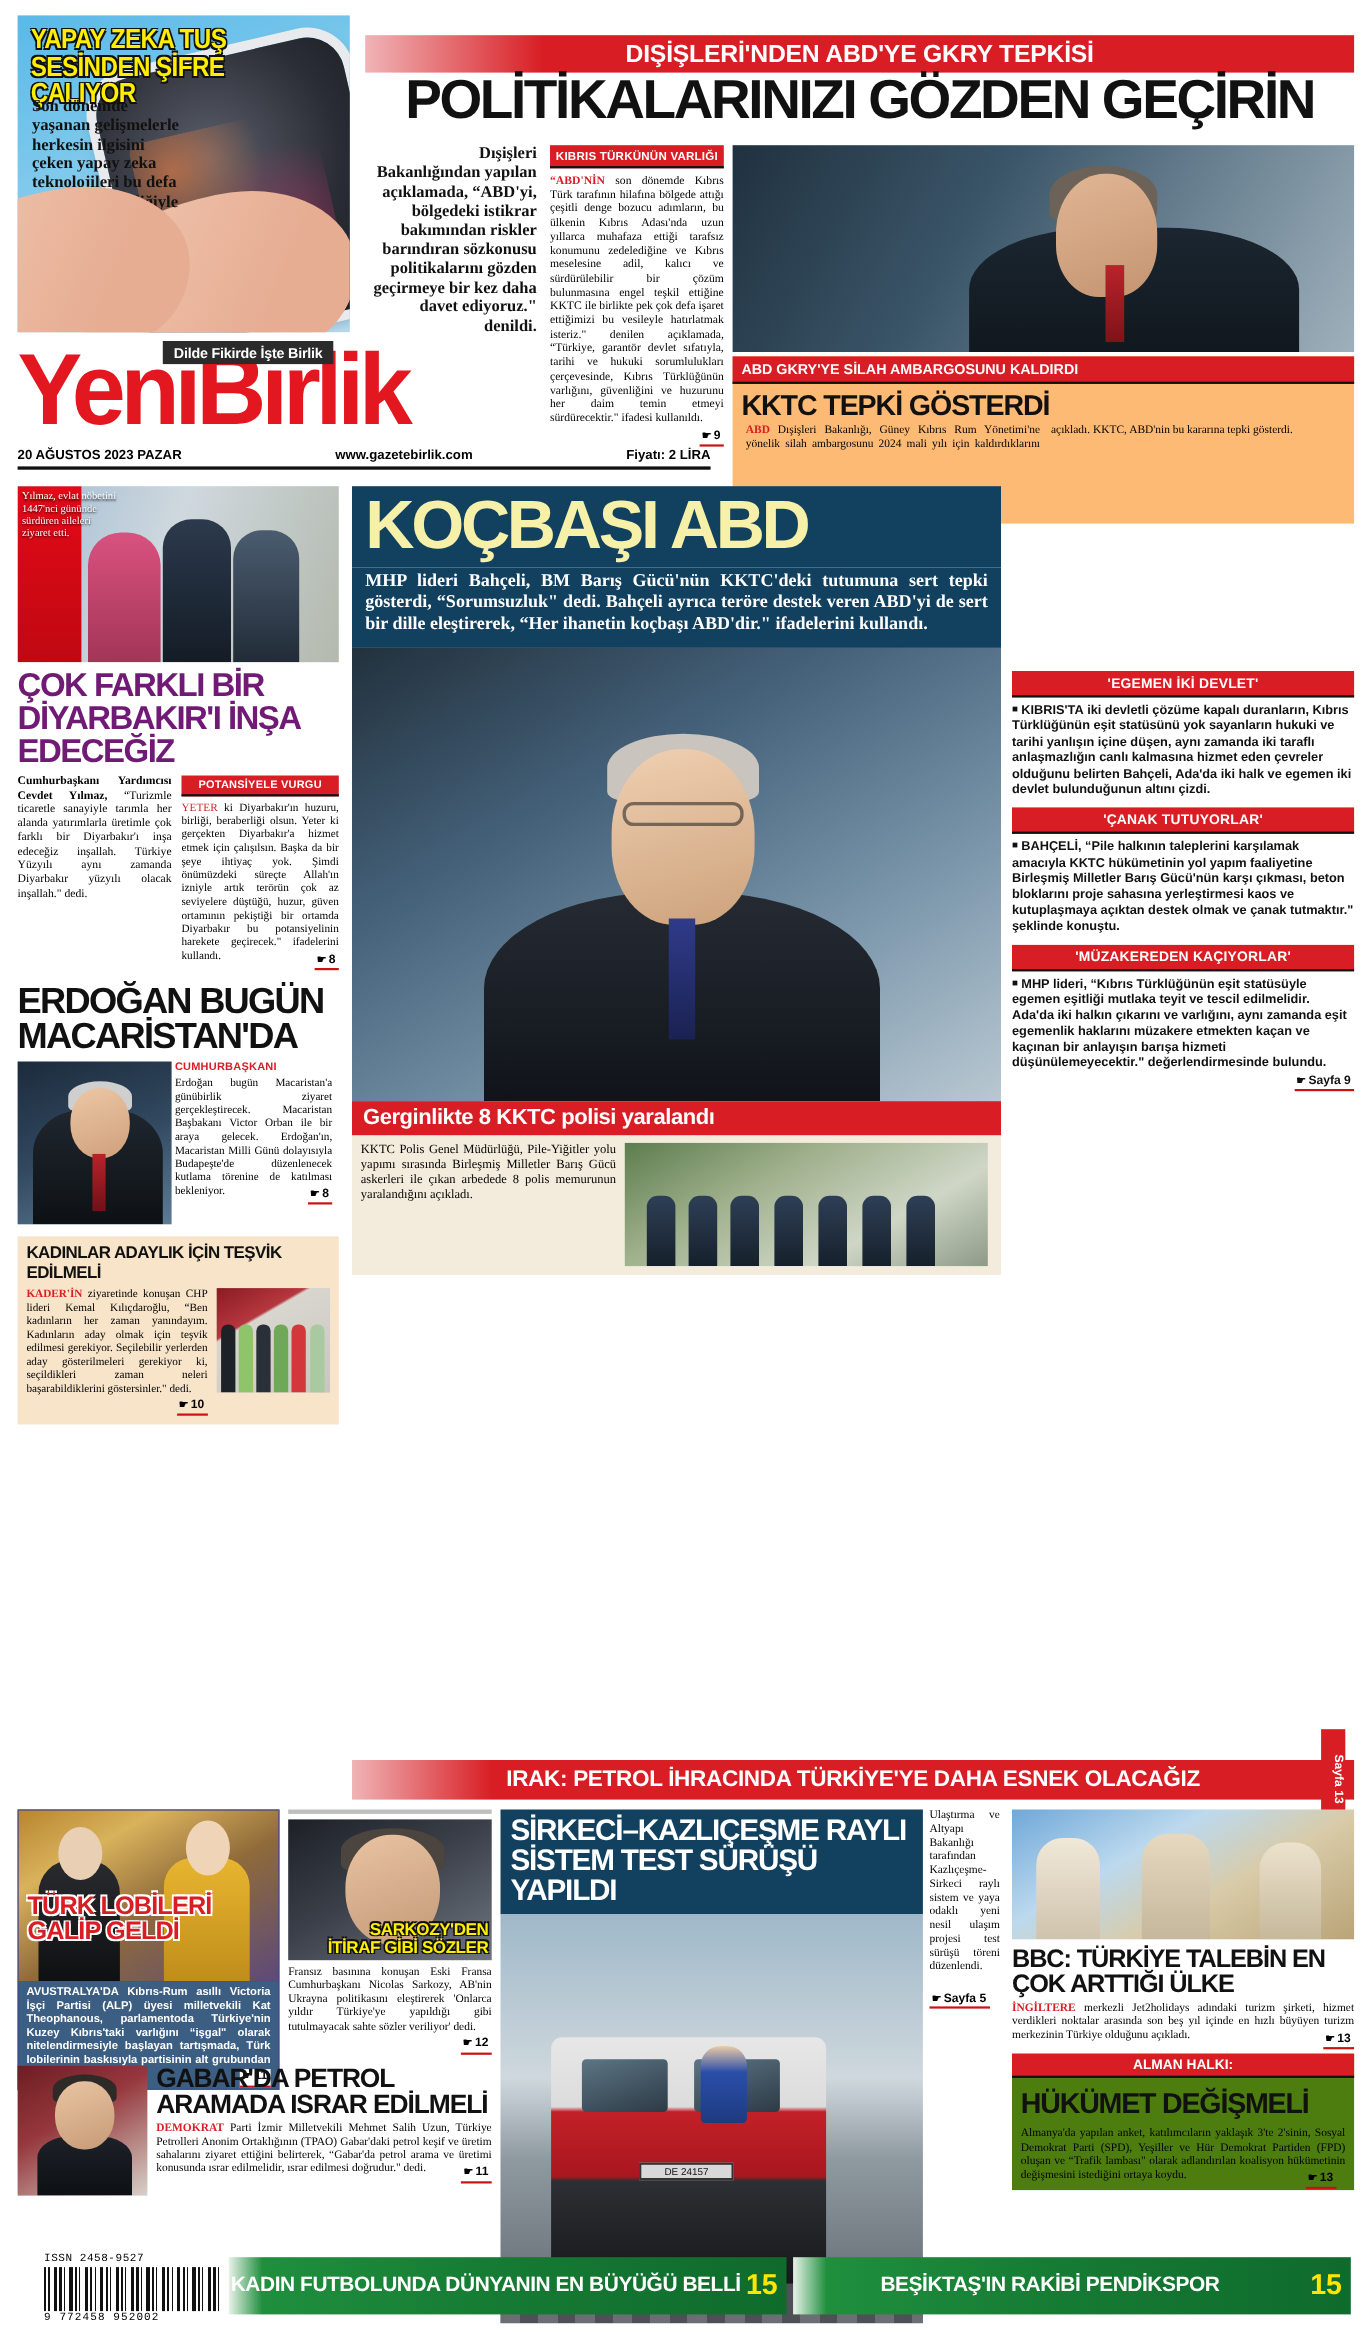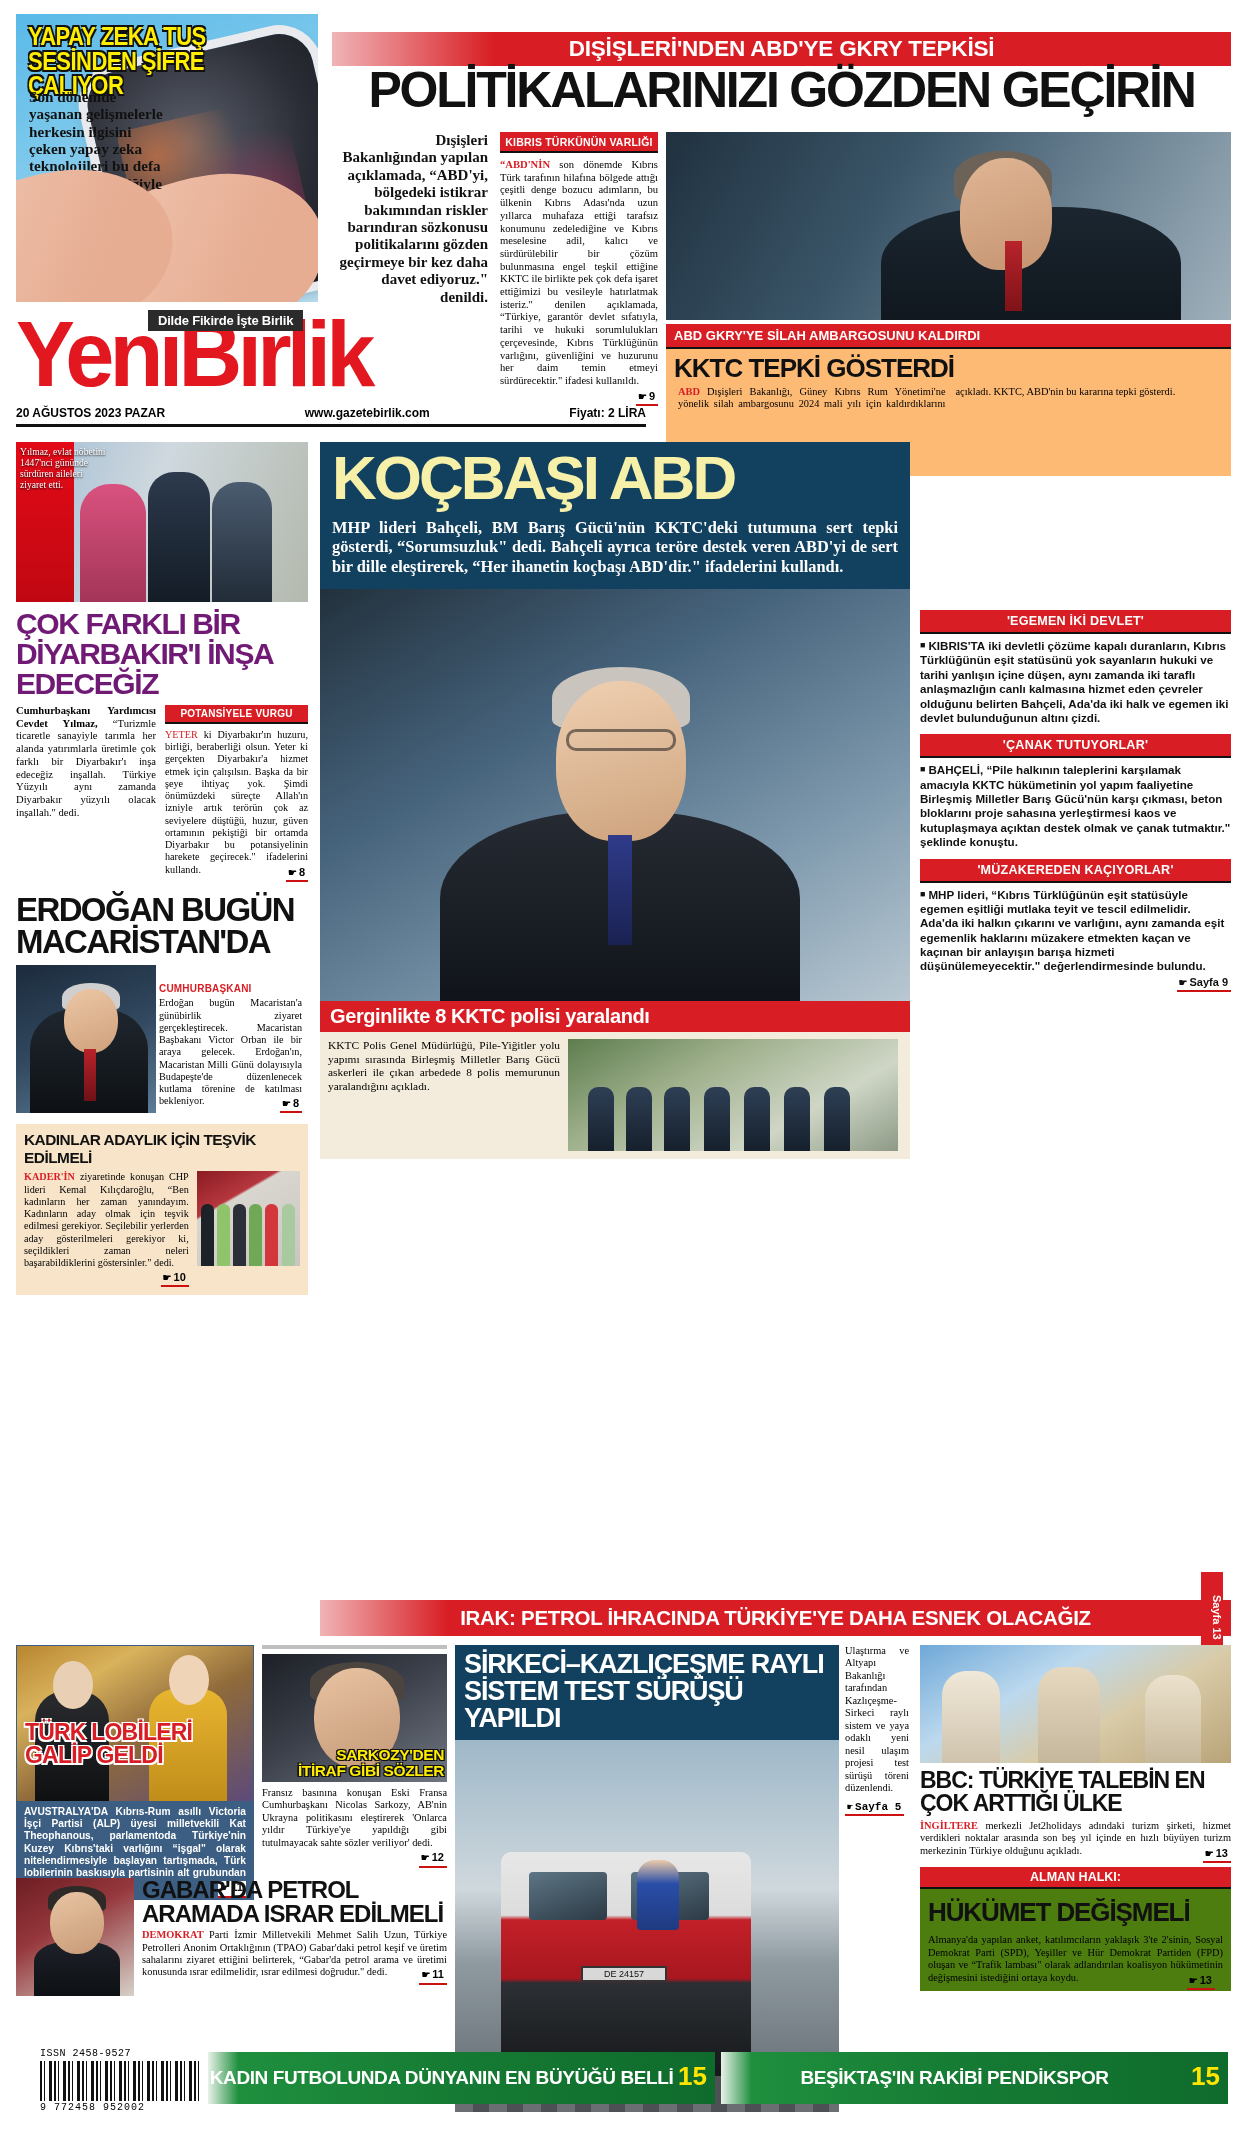--- a/index.html
+++ b/index.html
@@ -194,21 +194,21 @@
   .tc-right .redlabel { font-size:10px; padding:3px 0; border-bottom:2px solid #111; }
   .tc-right p { margin-top:5px; font-size:10.2px; line-height:1.2; text-align:justify; }
   .tc-right p .lead { color:#d81e24; font-weight:normal; }
   .tc-right .pagebadge { float:right; margin-top:2px; }
 
   .h-erdogan {
     font-family:"Liberation Sans", sans-serif; font-weight:bold;
     font-size:33px; line-height:.98; letter-spacing:-1.6px;
     margin-top:12px; color:#111;
   }
-  .erd-wrap { display:flex; gap:3px; margin-top:7px;align-items:flex-end; }
+  .erd-wrap { display:flex; gap:3px; margin-top:7px; }
   .erd-photo {
     width:140px; height:148px; overflow:hidden;
     background:linear-gradient(160deg,#1c2b3c 0%, #31485f 50%, #5d7c96 100%);
     position:relative;
   }
   .erd-photo .suit{ position:absolute; left:14px; bottom:0; width:118px; height:104px;
     background:linear-gradient(180deg,#20262e,#0d1115); border-radius:38% 38% 0 0; }
   .erd-photo .head{ position:absolute; left:48px; top:24px; width:54px; height:64px;
     background:linear-gradient(160deg,#ecc7a6,#cfa07b); border-radius:48%; }
   .erd-photo .hair{ position:absolute; left:46px; top:18px; width:58px; height:28px;
@@ -388,21 +388,21 @@
     background:linear-gradient(180deg,#eccba9 0%,#2a4ea8 34%,#1e3a80 100%); border-radius:18px 18px 4px 4px; }
   .train-photo .plate { position:absolute; left:126px; top:226px; width:86px; height:16px;
     background:#d8d8d8; border:2px solid #333; }
   .train-photo .plate:after{ content:"DE 24157"; position:absolute; inset:0; font-size:9px;
     font-family:"Liberation Sans",sans-serif; text-align:center; line-height:12px; color:#111; }
   .train-photo .rail { position:absolute; left:0; bottom:0; width:384px; height:36px;
     background:repeating-linear-gradient(90deg,#6b6f73 0 18px,#4d5155 18px 34px); }
 
   .train-side { position:absolute; left:845px; top:1645px; width:64px; }
   .train-side p { font-size:10.4px; line-height:1.2; text-align:justify; }
-  .train-side .pagebadge { margin-top:6px;font-family:Liberation Mono, monospace; }
+  .train-side .pagebadge { margin-top:16px; }
 
   
   .brcol { position:absolute; left:920px; top:1645px; width:311px; }
   .br-photo { width:311px; height:118px; position:relative; overflow:hidden;
     background:linear-gradient(150deg,#6fa8d8 0%,#bcd9ee 35%,#d9cba8 62%,#b9a478 100%); }
   .br-photo .p1{ position:absolute; left:22px; bottom:0; width:58px; height:92px;
     background:linear-gradient(180deg,#f0e8d8,#cfc3ad); border-radius:24px 24px 0 0;}
   .br-photo .p2{ position:absolute; left:118px; bottom:0; width:62px; height:96px;
     background:linear-gradient(180deg,#e6d9c0,#c4b79c); border-radius:24px 24px 0 0;}
   .br-photo .p3{ position:absolute; right:30px; bottom:0; width:56px; height:88px;

